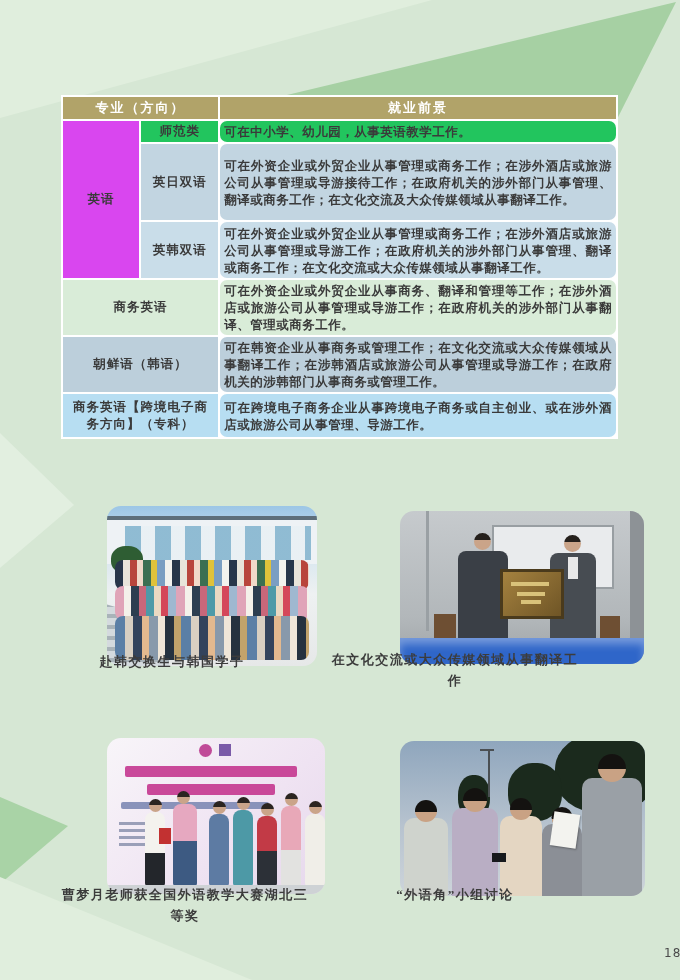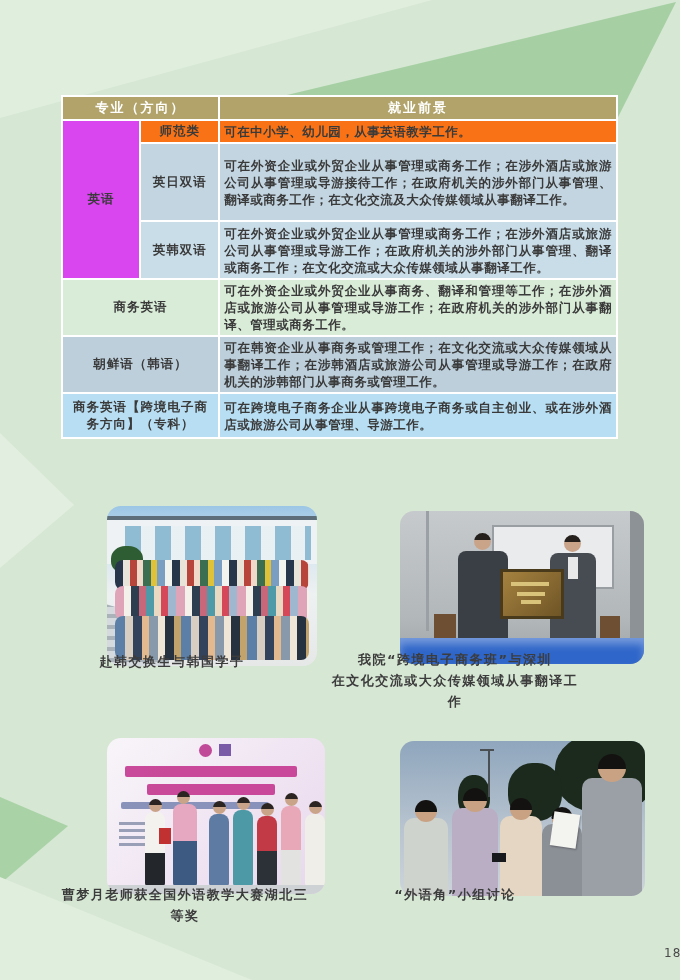--- a/index.html
+++ b/index.html
@@ -23,34 +23,35 @@
   }
   .majors-table th{
     background:#b1a369;color:#ffffff;height:16px;
     letter-spacing:2px;text-align:center;font-size:13px;
   }
   .cell-major{
     text-align:center;letter-spacing:1px;
   }
   .cell-english{background:#d946ef;}
   .cell-prospect{
-    text-align:justify;line-height:17px;padding:4px 8px;letter-spacing:0.5px;
-  }
-  .row-normal  td.c{background:#f97316;margin-left:25px;}
+    text-align:justify;line-height:17px;padding:4px 8px;letter-spacing:0.5px;border-radius:7px;
+  }
+  .row-normal  td.c{background:#22c55e;margin-left:25px;}
   .row-enjp    td.c{background:#c2d5e1;margin-top:6px;}
   .row-enkr    td.c{background:#c9dde9;}
   .row-biz     td.c{background:#d9ecd8;margin-top:42px;}
   .row-korean  td.c{background:#bccfdb;}
   .row-cross   td.c{background:#b7def2;}
   
   .photo{position:absolute;border-radius:14px;overflow:hidden;z-index:2;}
   .caption{
     position:absolute;z-index:2;text-align:center;
     font-size:13px;font-weight:bold;letter-spacing:1.5px;color:#3c3c3c;
     line-height:21px;
+    font-family:Liberation Serif, serif;
   }
   .abs{position:absolute;}
   
   #photo1{left:67px;top:490px;width:210px;height:160px;}
   .p1-sky{inset:0;background:linear-gradient(180deg,#9cc6e6 0%,#d7e6ef 30%,#eef1f2 55%,#e6e8e8 100%);}
   .p1-roof{left:0;right:0;top:10px;height:4px;background:#5d6e7a;}
   .p1-facade{left:0;right:0;top:14px;height:44px;background:#eef2f5;}
   .p1-glass{left:18px;right:6px;top:20px;height:34px;opacity:.85;
     background:repeating-linear-gradient(90deg,#7fb2cd 0 16px,#e8f0f4 16px 30px);}
   .p1-bush{left:4px;top:40px;width:32px;height:28px;border-radius:45%;background:#2e5d33;}
@@ -189,21 +190,20 @@
   <div class="abs p2-shirt"></div>
   <div class="abs head2 p2-head2"></div>
   <div class="abs p2-plaque">
     <i style="top:10px"></i>
       <i style="top:20px;left:14px;width:28px"></i>
       <i style="top:28px;left:18px;width:20px"></i>
   </div>
   <div class="abs p2-table"></div>
 </figure>
 <div class="caption" style="left:330px;top:649px;width:250px">
-  <div>我院“跨境电子商务班”与深圳</div>
   <div>在文化交流或大众传媒领域从事翻译工作</div>
 </div>
 
 <figure class="photo" id="photo3">
   <div class="abs p3-banner"></div>
   <div class="abs p3-logo1"></div>
   <div class="abs p3-logo2"></div>
   <div class="abs p3-title1"></div>
   <div class="abs p3-title2"></div>
   <div class="abs p3-title3"></div>

